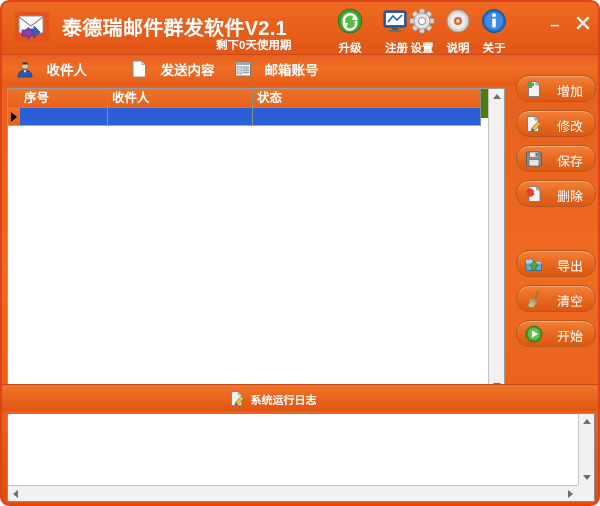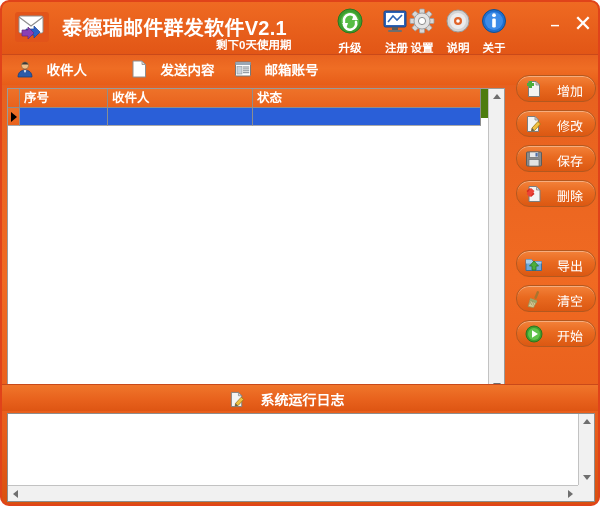--- a/index.html
+++ b/index.html
@@ -304,24 +304,23 @@
     white-space: nowrap;
   }
   .log-header .lh-icon {
     display: inline-block;
     vertical-align: middle;
     width: 17px; height: 17px;
   }
   .log-header .lh-label {
     display: inline-block;
     vertical-align: middle;
-    font-size: 14px;
+    font-size: 11px;
     font-weight: bold;
     color: #ffffff;
-    margin-left: 10px;
   }
   .log-box {
     position: absolute;
     left: 5px; top: 411px;
     width: 588px;
     height: 89px;
     background: #ffffff;
     border: 1px solid #8d8d8d;
     box-sizing: border-box;
     overflow: hidden;

